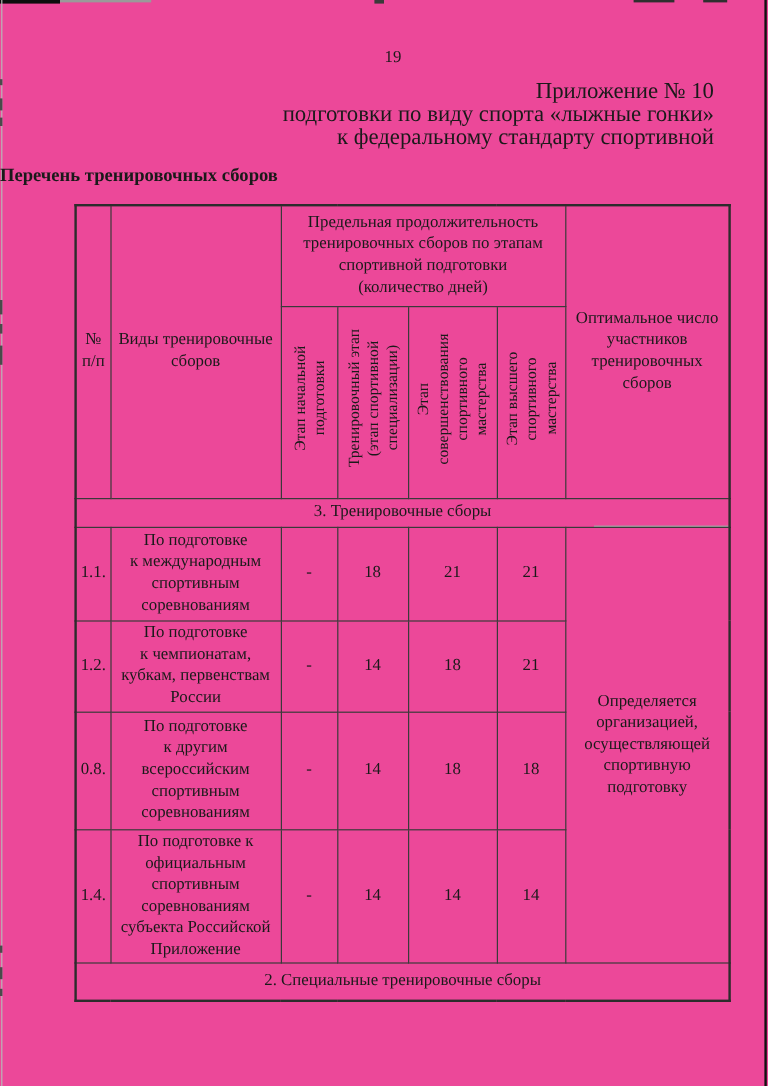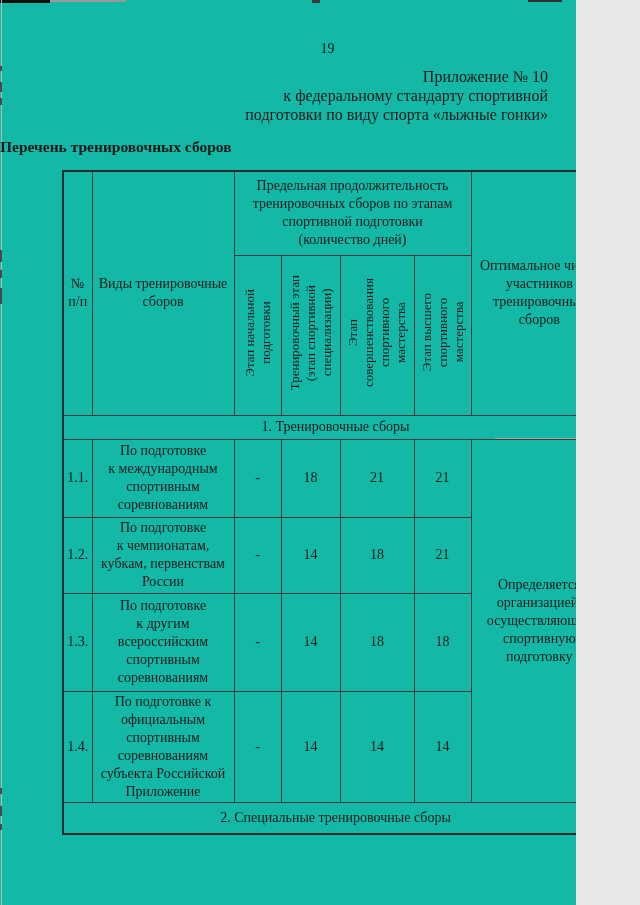--- a/index.html
+++ b/index.html
@@ -1,31 +1,31 @@
 <!DOCTYPE html>
 <html><head>
 <meta charset="utf-8">
 <style>
   * { margin: 0; padding: 0; box-sizing: border-box; }
   html, body { background: #e8e8e8; }
   .page {
     position: relative;
-    width: 576px; height: 905px;
-    background: #14b8a6;
+    width: 640px; height: 905px;
+    background: #ec4899;
     font-family: "Liberation Serif", "DejaVu Serif", serif;
     color: #1a1a1a;
     overflow: hidden;
   }
   .page-number {
     position: absolute; top: 41px; left: 0; width: 655px;
     text-align: center; font-size: 14px;
   }
   .appendix {
-    position: absolute; top: 67px; right: 28px;
-    text-align: right; font-size: 16px; line-height: 19px;
+    position: absolute; top: 67px; right: 45px;
+    text-align: right; font-size: 19px; line-height: 19px;
   }
   .doc-title {
     position: absolute; top: 138px; left: 0; width: 636px;
     text-align: left; font-weight: bold; font-size: 15.5px;
   }
   table.camps {
     position: absolute; left: 62px; top: 170px;
     width: 545px;
     border-collapse: collapse;
     table-layout: fixed;
@@ -78,22 +78,22 @@
   <div class="art" style="left:0;top:288px;width:2px;height:16px;background:#4a4a4a;"></div>
   <div class="art" style="left:0;top:788px;width:2px;height:6px;background:#4a4a4a;"></div>
   <div class="art" style="left:0;top:806px;width:2px;height:10px;background:#4a4a4a;"></div>
   <div class="art" style="left:0;top:824px;width:2px;height:6px;background:#4a4a4a;"></div>
   <div class="art" style="left:495px;top:438px;width:112px;height:2px;background:#a8a8a8;"></div>
 
   <div class="page-number">19</div>
 
   <div class="appendix">
     <div>Приложение № 10</div>
+    <div>подготовки по виду спорта «лыжные гонки»</div>
     <div>к федеральному стандарту спортивной</div>
-    <div>подготовки по виду спорта «лыжные гонки»</div>
   </div>
 
   <div class="doc-title">Перечень тренировочных сборов</div>
 
   <table class="camps">
     <colgroup>
       <col style="width:29px">
         <col style="width:142px">
         <col style="width:47px">
       <col style="width:59px">
@@ -124,21 +124,21 @@
 специализации)</div></th>
         <th><div class="vert-wrap">Этап
 совершенствования
 спортивного
 мастерства</div></th>
         <th><div class="vert-wrap">Этап высшего
 спортивного
 мастерства</div></th>
       </tr>
       <tr style="height:24px">
-        <td colspan="7" class="section">1. Тренировочные сборы</td>
+        <td colspan="7" class="section">3. Тренировочные сборы</td>
       </tr>
       <tr style="height:78px">
         <td class="rownum">1.1.</td>
         <td class="pre">По подготовке
 к международным
 спортивным
 соревнованиям</td>
         <td class="val">-</td>
         <td class="val">18</td>
         <td class="val">21</td>
@@ -154,21 +154,21 @@
         <td class="pre">По подготовке
 к чемпионатам,
 кубкам, первенствам
 России</td>
         <td class="val">-</td>
         <td class="val">14</td>
         <td class="val">18</td>
         <td class="val">21</td>
       </tr>
       <tr style="height:98px">
-        <td class="rownum">1.3.</td>
+        <td class="rownum">0.8.</td>
         <td class="pre">По подготовке
 к другим
 всероссийским
 спортивным
 соревнованиям</td>
         <td class="val">-</td>
         <td class="val">14</td>
         <td class="val">18</td>
         <td class="val">18</td>
       </tr>

